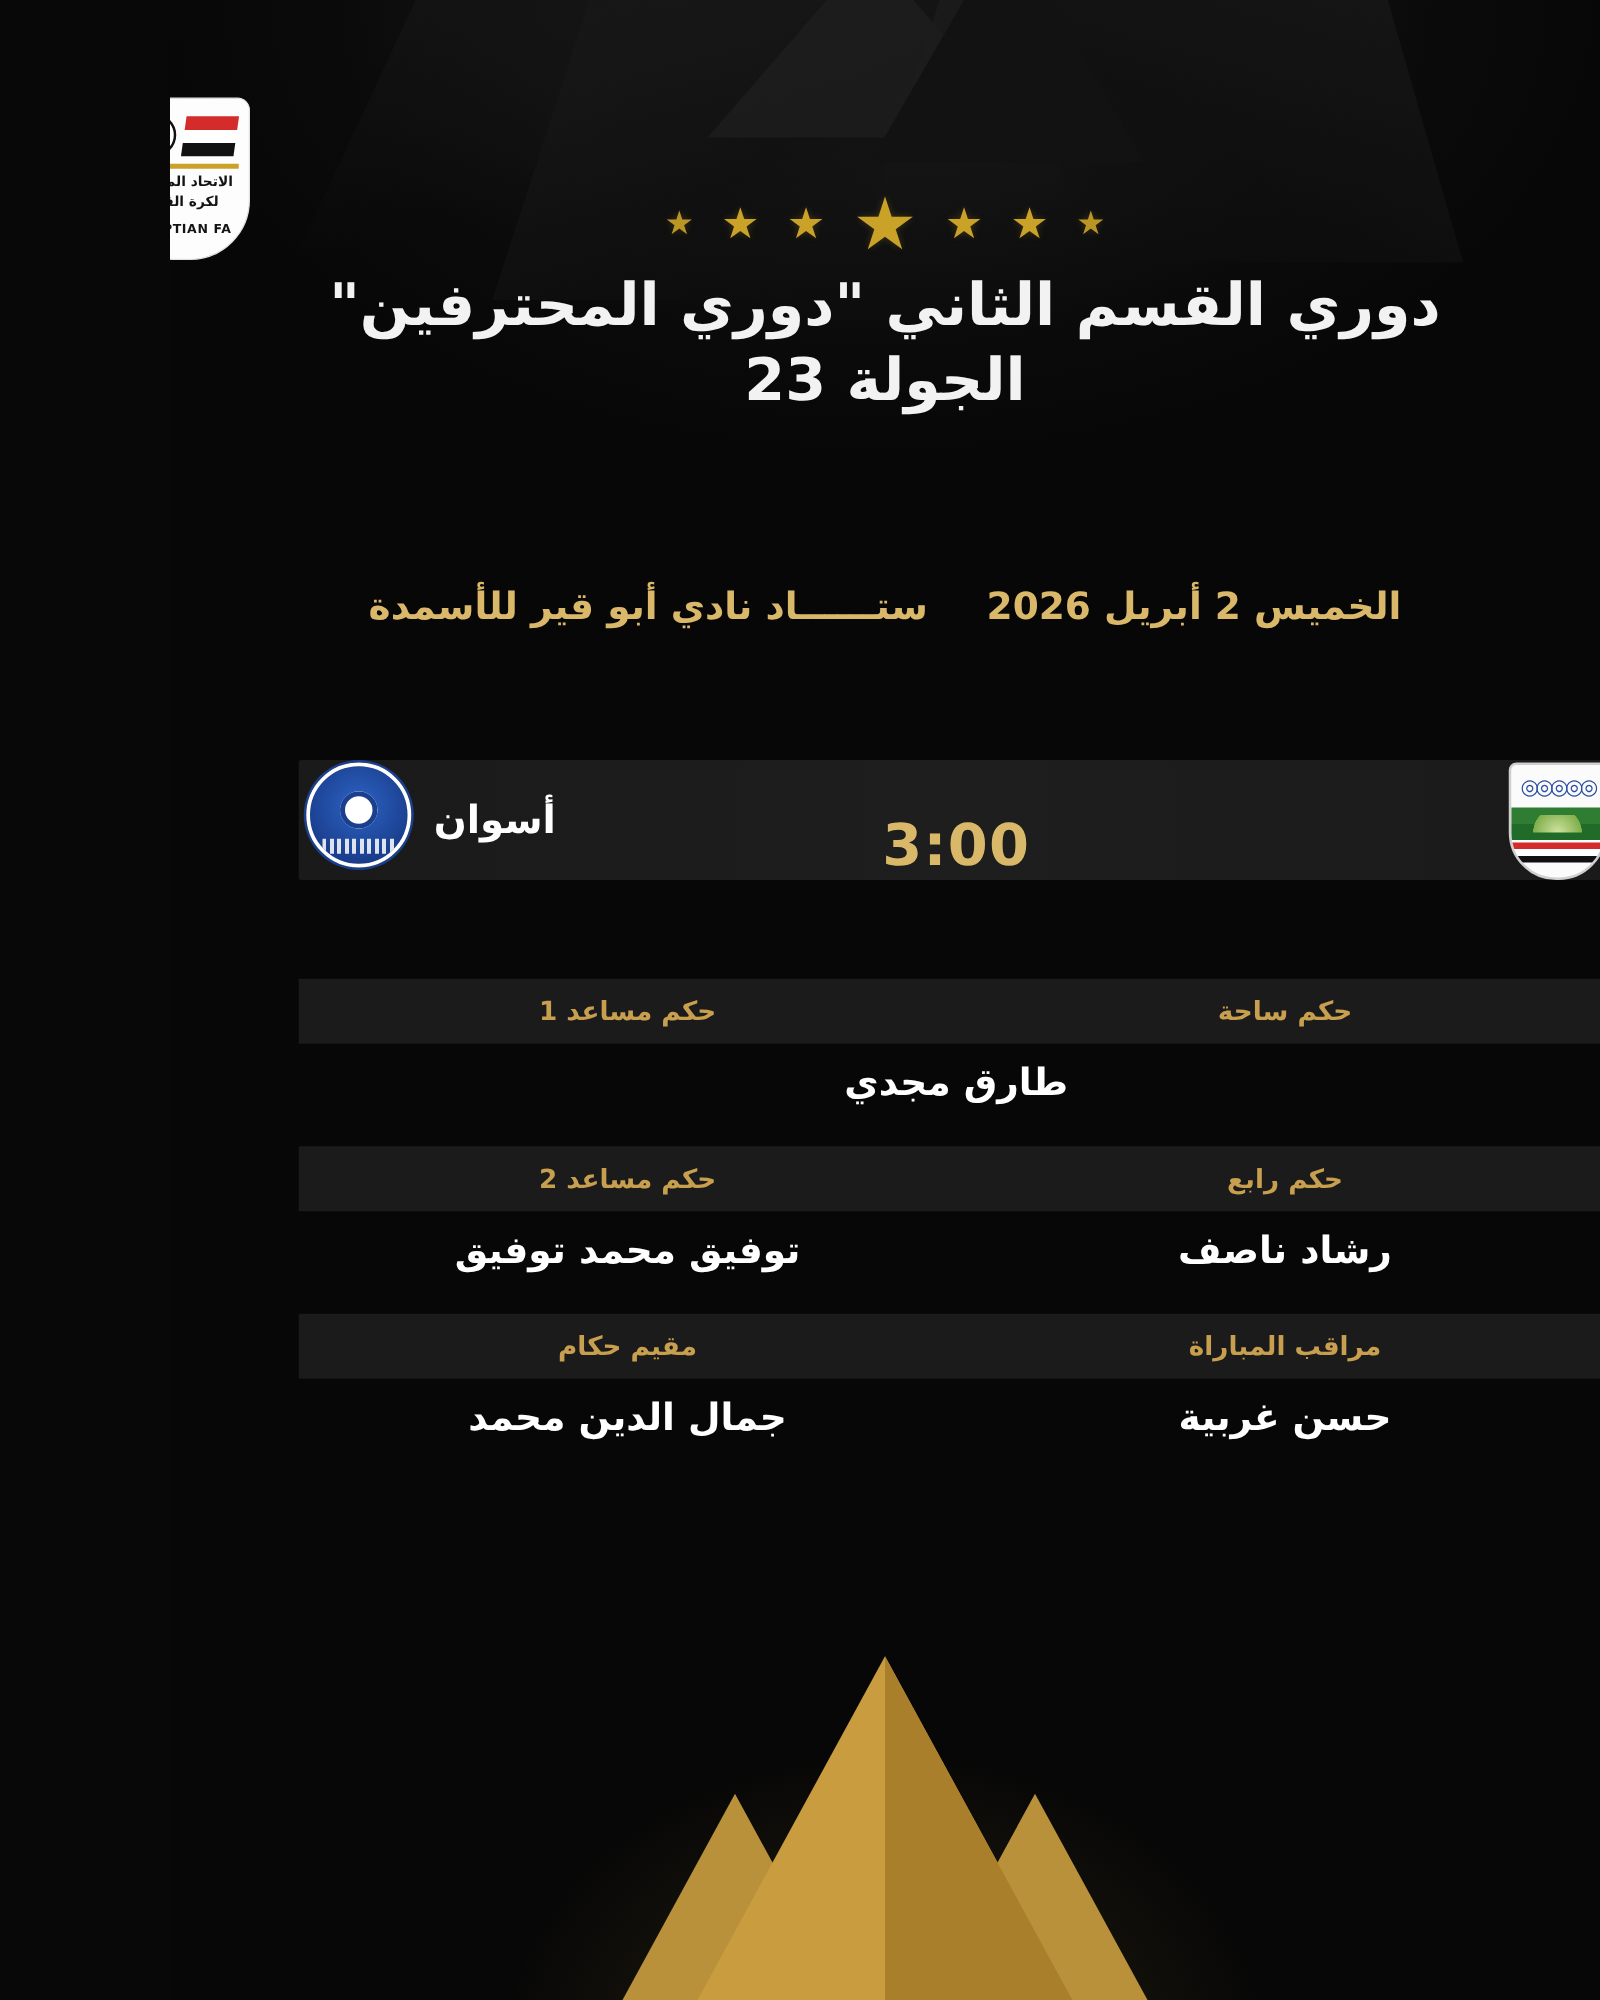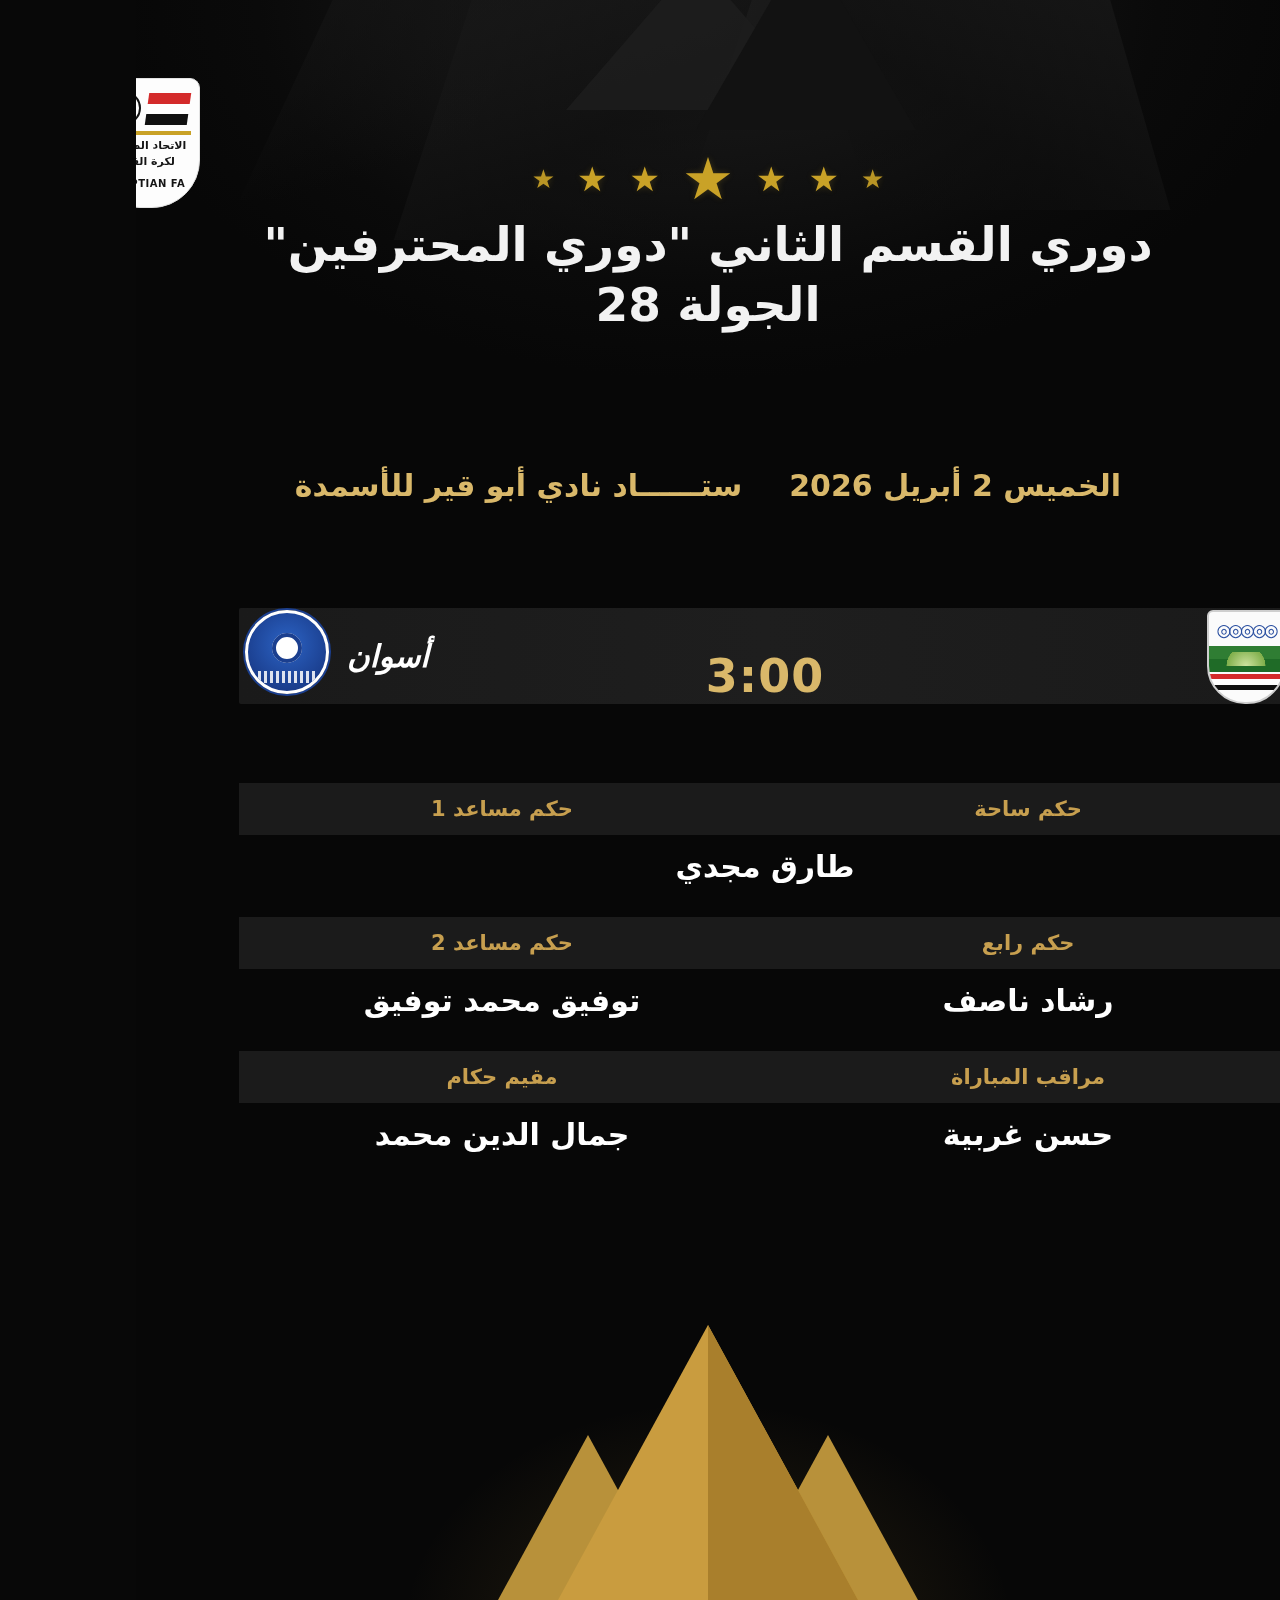--- a/index.html
+++ b/index.html
@@ -160,21 +160,21 @@
     align-items: center;
     justify-content: space-between;
     padding: 0 6px;
     border-radius: 2px;
   }
   .team {
     display: flex; align-items: center; gap: 18px;
     min-width: 330px;
   }
   .team.home { flex-direction: row; }
-  .team.away { flex-direction: row-reverse; font-style: italic; }
+  .team.away { flex-direction: row-reverse; }
   .team-name {
     color: #ffffff;
     font-size: 31px;
     font-weight: bold;
     white-space: nowrap;
   }
   .crest {
     width: 84px; height: 92px;
     position: relative;
     flex: 0 0 auto;
@@ -336,21 +336,21 @@
     <span class="star s-md">★</span>
     <span class="star s-md">★</span>
     <span class="star s-lg">★</span>
     <span class="star s-md">★</span>
     <span class="star s-md">★</span>
     <span class="star s-sm">★</span>
   </div>
 
   <div class="title-wrap">
     <div class="title">دوري القسم الثاني "دوري المحترفين"</div>
-    <div class="round">الجولة 28</div>
+    <div class="round">الجولة 23</div>
   </div>
 
   <div class="meta-line">
     <span>الخميس  2 أبريل  2026</span>
     <span class="sep"></span>
     <span class="meta-stadium">ستــــــاد نادي أبو قير للأسمدة</span>
   </div>
 
   <div class="match">
     <div class="team home">

